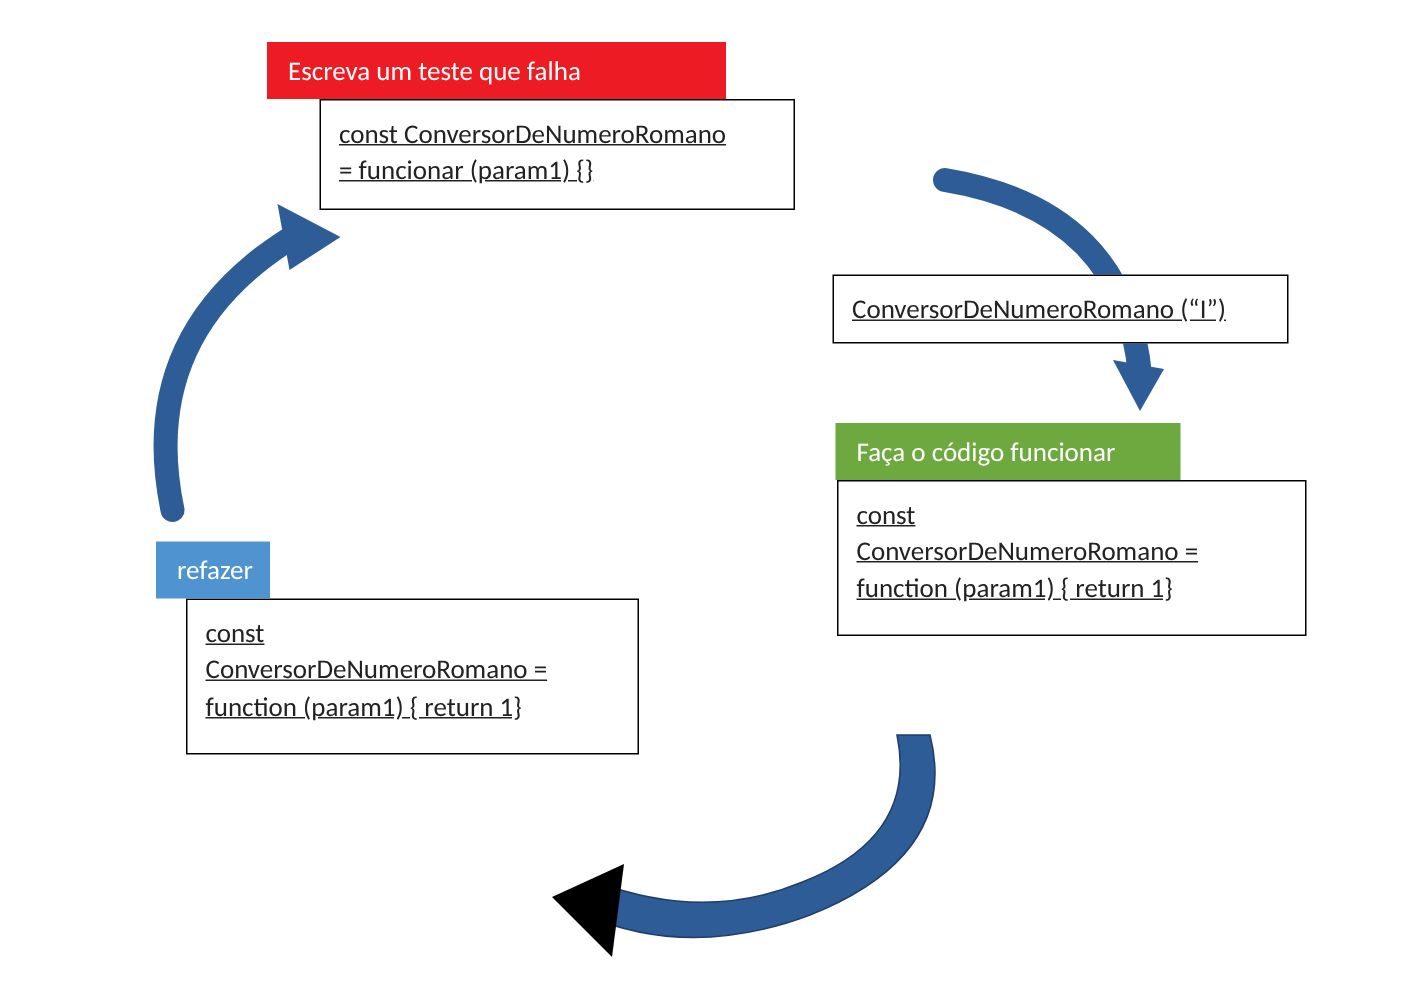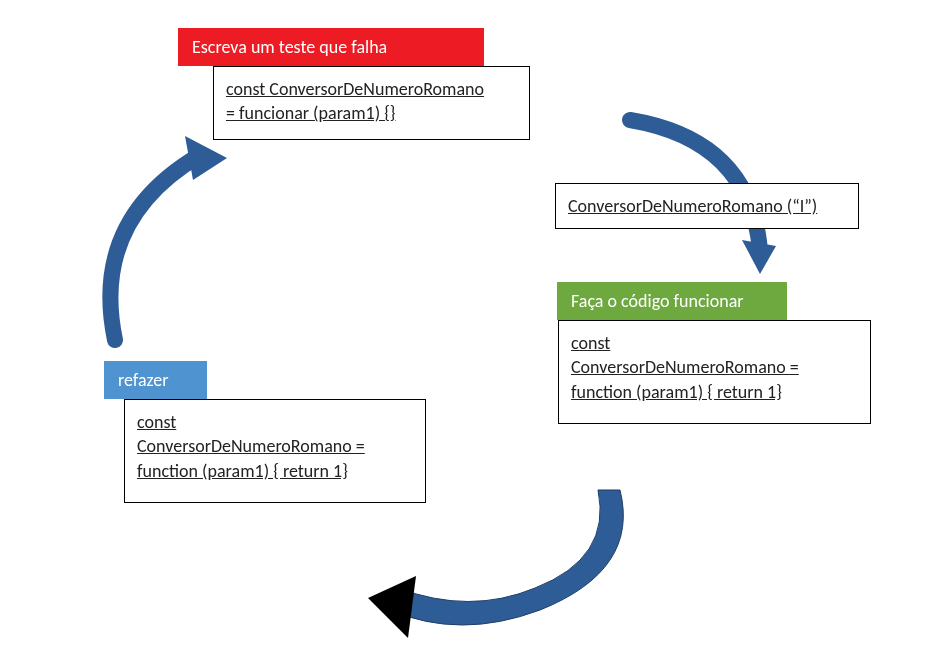--- a/index.html
+++ b/index.html
@@ -68,21 +68,21 @@
 </div>
 
 <div class="label-box label-green" style="left:529px; top:282px; width:230px;margin-left:28px;">Faça o código funcionar</div>
 
 <div class="code-box" style="left:558px; top:320px; width:313px; height:104px;">
   <div>const</div>
   <div>ConversorDeNumeroRomano =</div>
   <div>function (param1) { return 1}</div>
 </div>
 
-<div class="label-box label-blue" style="left:104px; top:361px; width:103px;">refazer</div>
+<div class="label-box label-blue" style="left:104px; top:361px; width:76px;">refazer</div>
 
 <div class="code-box" style="left:124px; top:399px; width:302px; height:104px;">
   <div>const</div>
   <div>ConversorDeNumeroRomano =</div>
   <div>function (param1) { return 1}</div>
 </div>
 
 <svg class="arrow thin" style="left:610px; top:100px; width:180px; height:180px;">
   <path d="M 20 20 Q 140 40 150 150"></path>
   <polygon class="head" points="132,140 166,146 150,174"></polygon>

